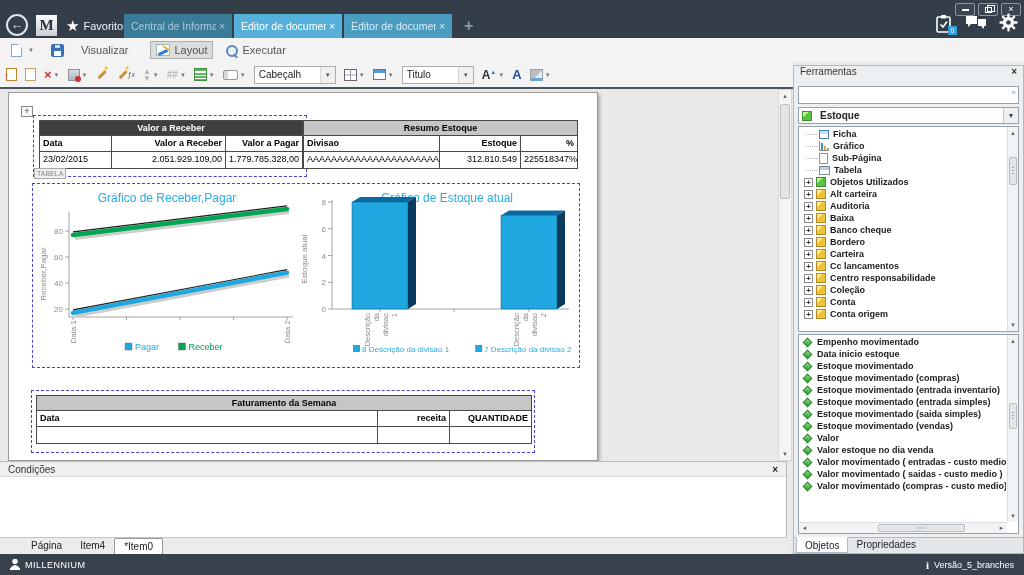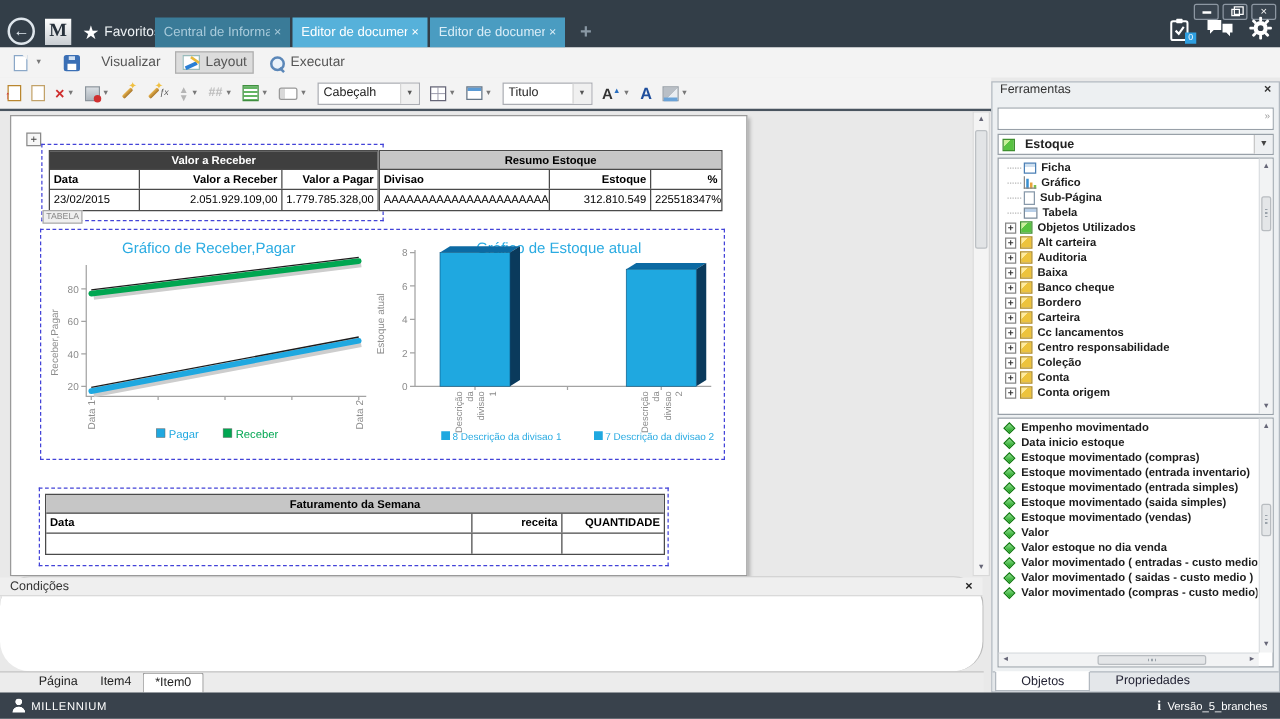--- a/index.html
+++ b/index.html
@@ -33,21 +33,21 @@
   .new-tab{position:absolute;left:464px;top:17px;color:#8a98a4;font-size:16px;font-weight:bold;}
   .tb-actions{position:absolute;right:6px;top:13px;display:flex;align-items:center;gap:12px;}
   .clipboard{position:relative;width:18px;height:20px;}
   .badge{position:absolute;right:-4px;bottom:-1px;background:#2f9fe0;color:#fff;font-size:7px;
          width:9px;height:9px;line-height:9px;text-align:center;}
 
   
   .toolbar1{position:absolute;left:0;top:38px;width:1024px;height:24px;background:#f3f3f3;
             display:flex;align-items:center;gap:7px;padding-left:6px;font-size:11px;color:#555;}
   .tb-btn{display:flex;align-items:center;gap:4px;padding:2px 5px;}
-  .tb-btn.active{background:#dcdcdc;border:1px solid #aeaeae;}
+  .tb-btn.active{background:#dcdcdc;border:1px solid #aeaeae;margin-left:10px;}
   .icon-page{width:11px;height:13px;background:#fff;border:1px solid #8aa7c7;position:relative;}
   .icon-page::before{content:'';position:absolute;right:-1px;top:-1px;border-style:solid;
        border-width:0 4px 4px 0;border-color:transparent #f3f3f3 transparent transparent;}
   .icon-floppy{width:13px;height:13px;background:#3a6fb5;border-radius:2px;position:relative;}
   .icon-floppy::before{content:'';position:absolute;left:3px;bottom:1px;width:7px;height:5px;background:#fff;}
   .icon-floppy::after{content:'';position:absolute;left:4px;top:1px;width:5px;height:3px;background:#cfe0f2;}
   .icon-layout{width:14px;height:12px;background:#fff;border:1px solid #9bb;position:relative;}
   .icon-layout::before{content:'';position:absolute;left:1px;top:6px;width:10px;height:3px;
        background:#2a7fd4;transform:rotate(-25deg);}
   .icon-layout::after{content:'';position:absolute;left:5px;top:2px;width:8px;height:2px;
@@ -161,26 +161,26 @@
   .vthumb{position:absolute;left:1px;right:1px;background:#e4e6e8;border:1px solid #b8bcc0;border-radius:2px;}
   .grip{position:absolute;left:2px;right:2px;top:50%;margin-top:-4px;height:8px;
         background:repeating-linear-gradient(to bottom,#9aa2aa 0 1px,transparent 1px 3px);}
   .hscroll{position:absolute;left:0;right:11px;bottom:0;height:11px;background:#f2f3f4;border-top:1px solid #dcdfe2;}
   .h-arrow{position:absolute;top:0;width:11px;height:11px;text-align:center;font-size:6px;color:#667;line-height:11px;}
   .hthumb{position:absolute;left:38%;width:42%;top:1px;bottom:1px;background:#e4e6e8;border:1px solid #b8bcc0;border-radius:2px;}
   .hgrip{position:absolute;top:2px;bottom:2px;left:50%;margin-left:-4px;width:8px;
         background:repeating-linear-gradient(to right,#9aa2aa 0 1px,transparent 1px 3px);}
   .tp-tabs{position:absolute;left:0;bottom:0;width:100%;height:16px;border-top:1px solid #b2b9c0;
         background:#e4e7ea;display:flex;padding-left:2px;}
-  .tp-tab{padding:0 20px;line-height:14px;font-size:10px;color:#223;}
+  .tp-tab{padding:0 8px;line-height:14px;font-size:10px;color:#223;}
   .tp-tab.active{background:#fff;border:1px solid #b2b9c0;border-top-color:#fff;margin-top:-1px;line-height:15px;}
 
   
   .cond-panel{position:absolute;left:0;top:461px;width:787px;height:76px;background:#fff;
-        border-top:1px solid #b9b9b9;border-right:1px solid #b9b9b9;border-radius:24px;}
+        border-top:1px solid #b9b9b9;border-right:1px solid #b9b9b9;}
   .cond-header{height:15px;background:#efefef;border-bottom:1px solid #dadada;display:flex;
         align-items:center;padding:0 8px;font-size:10px;color:#333;}
   .cond-x{margin-left:auto;font-size:10px;font-weight:bold;color:#222;}
   .page-tabs{position:absolute;left:0;top:537px;width:787px;height:17px;background:#ececec;
         border-top:1px solid #c4c4c4;display:flex;padding-left:22px;}
   .p-tab{padding:0 9px;font-size:10px;line-height:16px;color:#222;}
   .p-tab.active{background:#fff;border:1px solid #9a9a9a;border-bottom:none;border-radius:2px 2px 0 0;}
   .statusbar{position:absolute;left:0;top:554px;width:1024px;height:21px;background:#39424c;
         display:flex;align-items:center;color:#fff;font-size:9px;padding:0 10px;}
   .person{width:10px;height:11px;margin-right:5px;
@@ -587,20 +587,24 @@
         <div class="row-item">
           <span class="icon-diamond"></span>
           <span>Empenho movimentado</span>
         </div>
         <div class="row-item">
           <span class="icon-diamond"></span>
           <span>Data inicio estoque</span>
         </div>
         <div class="row-item">
           <span class="icon-diamond"></span>
+          <span>Estoque movimentado</span>
+        </div>
+        <div class="row-item">
+          <span class="icon-diamond"></span>
           <span>Estoque movimentado (compras)</span>
         </div>
         <div class="row-item">
           <span class="icon-diamond"></span>
           <span>Estoque movimentado (entrada inventario)</span>
         </div>
         <div class="row-item">
           <span class="icon-diamond"></span>
           <span>Estoque movimentado (entrada simples)</span>
         </div>

